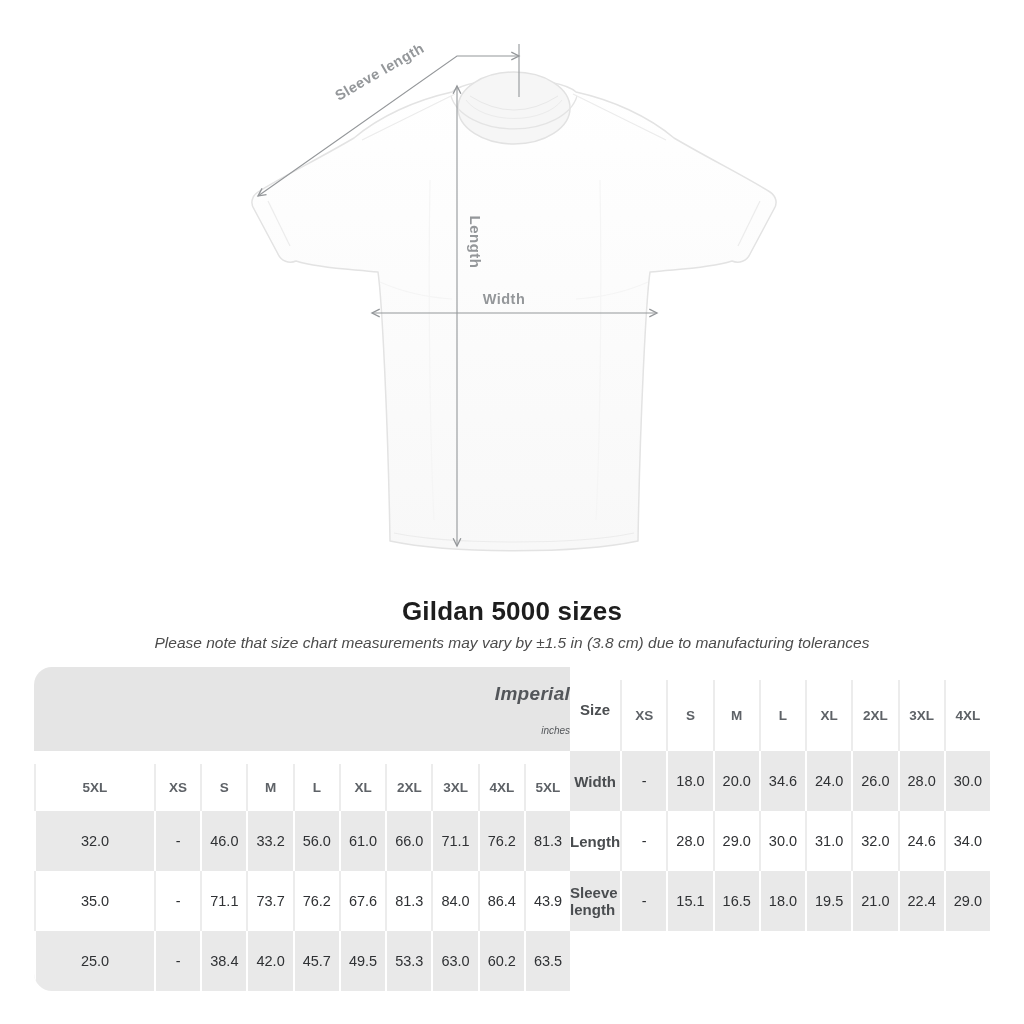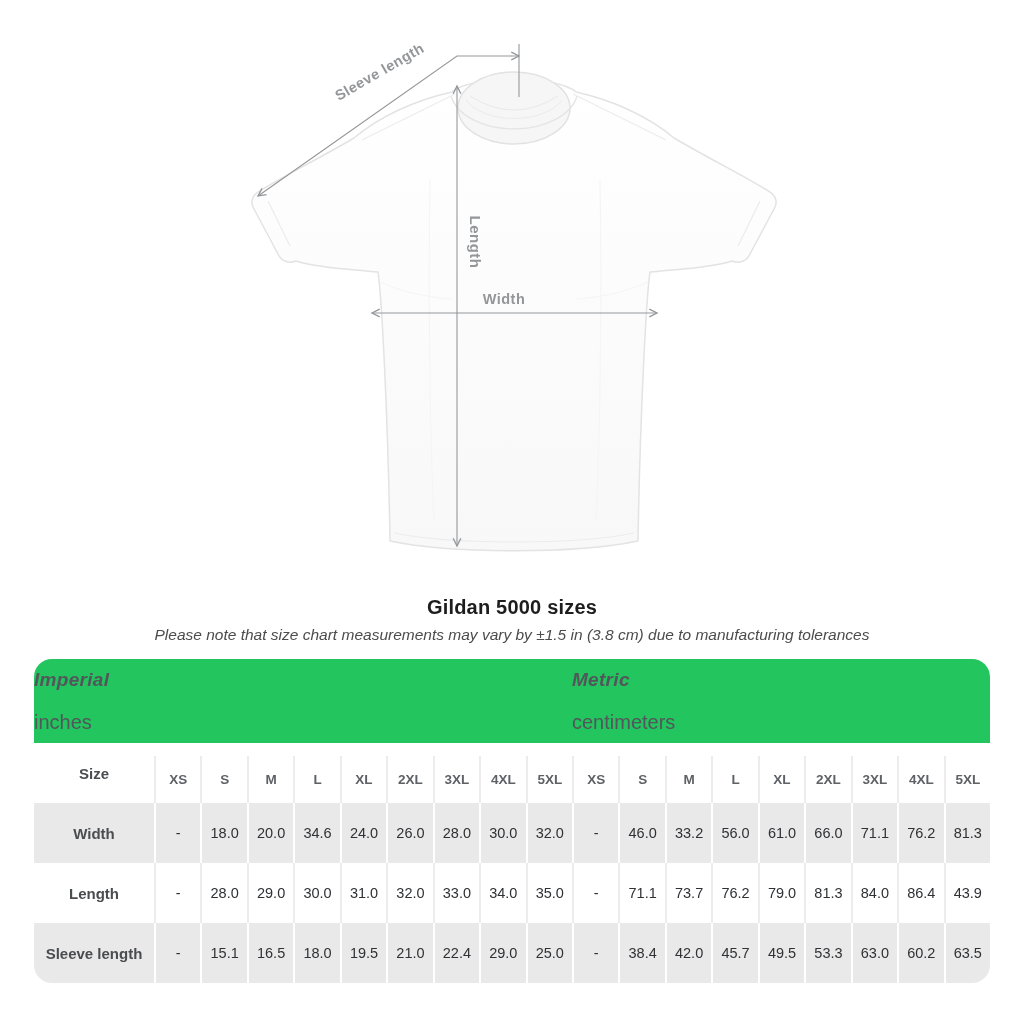--- a/index.html
+++ b/index.html
@@ -4,39 +4,39 @@
 <style>
   html,body{margin:0;padding:0;}
   body{
     width:1024px;height:1024px;background:#ffffff;overflow:hidden;
     font-family:"Liberation Sans","DejaVu Sans",sans-serif;
   }
   .diagram{position:relative;width:1024px;height:586px;}
   .diagram svg{display:block;}
   .ann-label{fill:#94979a;font-weight:bold;letter-spacing:.5px;}
   .page-title{
-    margin:10px 0 0;text-align:center;font-size:20px;font-weight:bold;
+    margin:10px 0 0;text-align:center;font-size:26px;font-weight:bold;
     color:#1d1d1d;letter-spacing:.2px;
   }
   .page-subtitle{
     margin:7px 0 0;text-align:center;font-style:italic;
     font-size:15.5px;color:#4c4c4c;
   }
   .size-table{
     width:956px;margin:15px auto 0;border-radius:18px;overflow:hidden;
     display:grid;
     grid-template-columns:120px repeat(18,1fr);
     grid-template-rows:84px 60px 60px 60px 60px;
   }
   .st-section{
-    background:#22c55e;display:flex;flex-direction:column;
-    align-items:flex-start;justify-content:center;gap:20px;
+    background:#e5e5e5;display:flex;flex-direction:column;
+    align-items:flex-end;justify-content:center;gap:20px;
   }
   .st-sec-label{font-weight:bold;font-style:italic;font-size:19px;color:#53565a;letter-spacing:.3px;}
-  .st-sec-sub{font-size:20px;color:#53565a;}
+  .st-sec-sub{font-style:italic;font-size:10px;color:#53565a;}
   .st-cell{display:flex;align-items:center;justify-content:center;}
   .row-gray{background:#e9e9e9;}
   .row-white{background:#ffffff;}
   .sep-gray{border-left:2px solid #ececec;}
   .sep-white{border-left:2px solid #ffffff;}
   .st-head{font-weight:bold;font-size:13.5px;color:#5e6267;margin-top:13px;}
   .st-rowlabel{font-weight:bold;font-size:15px;color:#4a4d50;}
   .st-val{font-size:14.5px;color:#2f3134;}
 </style>
 </head>
@@ -108,24 +108,20 @@
 </div>
 
 <h1 class="page-title">Gildan 5000 sizes</h1>
 <p class="page-subtitle">Please note that size chart measurements may vary by ±1.5 in (3.8 cm) due to manufacturing tolerances</p>
 
 <div class="size-table">
     <div class="st-section" style="grid-column: 1 / span 10;">
       <div class="st-sec-label">Imperial</div>
       <div class="st-sec-sub">inches</div>
     </div>
-    <div class="st-section" style="grid-column: 11 / span 9;">
-      <div class="st-sec-label">Metric</div>
-      <div class="st-sec-sub">centimeters</div>
-    </div>
     <div class="st-cell st-rowlabel row-white">Size</div>
     <div class="st-cell st-head row-white sep-gray">XS</div>
     <div class="st-cell st-head row-white sep-gray">S</div>
     <div class="st-cell st-head row-white sep-gray">M</div>
     <div class="st-cell st-head row-white sep-gray">L</div>
     <div class="st-cell st-head row-white sep-gray">XL</div>
     <div class="st-cell st-head row-white sep-gray">2XL</div>
     <div class="st-cell st-head row-white sep-gray">3XL</div>
     <div class="st-cell st-head row-white sep-gray">4XL</div>
     <div class="st-cell st-head row-white sep-gray">5XL</div>
@@ -157,28 +153,28 @@
     <div class="st-cell st-val row-gray sep-white">71.1</div>
     <div class="st-cell st-val row-gray sep-white">76.2</div>
     <div class="st-cell st-val row-gray sep-white">81.3</div>
     <div class="st-cell st-rowlabel row-white">Length</div>
     <div class="st-cell st-val row-white sep-gray">-</div>
     <div class="st-cell st-val row-white sep-gray">28.0</div>
     <div class="st-cell st-val row-white sep-gray">29.0</div>
     <div class="st-cell st-val row-white sep-gray">30.0</div>
     <div class="st-cell st-val row-white sep-gray">31.0</div>
     <div class="st-cell st-val row-white sep-gray">32.0</div>
-    <div class="st-cell st-val row-white sep-gray">33.0</div>
+    <div class="st-cell st-val row-white sep-gray">24.6</div>
     <div class="st-cell st-val row-white sep-gray">34.0</div>
     <div class="st-cell st-val row-white sep-gray">35.0</div>
     <div class="st-cell st-val row-white sep-gray">-</div>
     <div class="st-cell st-val row-white sep-gray">71.1</div>
     <div class="st-cell st-val row-white sep-gray">73.7</div>
     <div class="st-cell st-val row-white sep-gray">76.2</div>
-    <div class="st-cell st-val row-white sep-gray">79.0</div>
+    <div class="st-cell st-val row-white sep-gray">67.6</div>
     <div class="st-cell st-val row-white sep-gray">81.3</div>
     <div class="st-cell st-val row-white sep-gray">84.0</div>
     <div class="st-cell st-val row-white sep-gray">86.4</div>
     <div class="st-cell st-val row-white sep-gray">43.9</div>
     <div class="st-cell st-rowlabel row-gray">Sleeve length</div>
     <div class="st-cell st-val row-gray sep-white">-</div>
     <div class="st-cell st-val row-gray sep-white">15.1</div>
     <div class="st-cell st-val row-gray sep-white">16.5</div>
     <div class="st-cell st-val row-gray sep-white">18.0</div>
     <div class="st-cell st-val row-gray sep-white">19.5</div>

